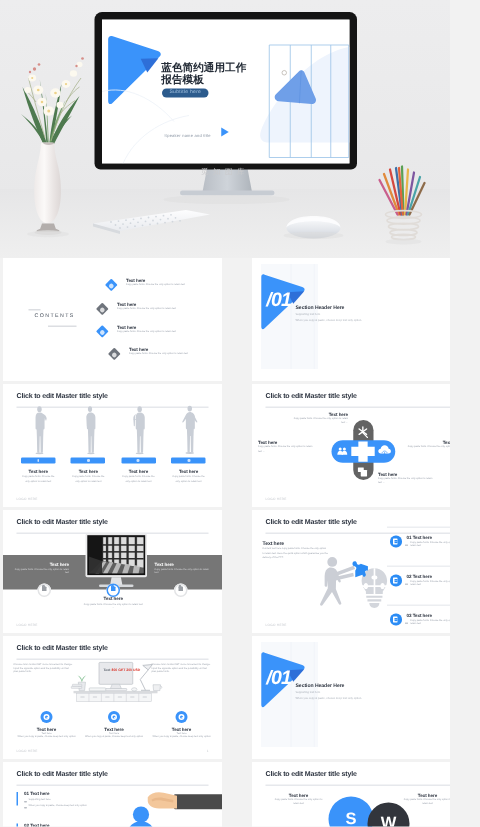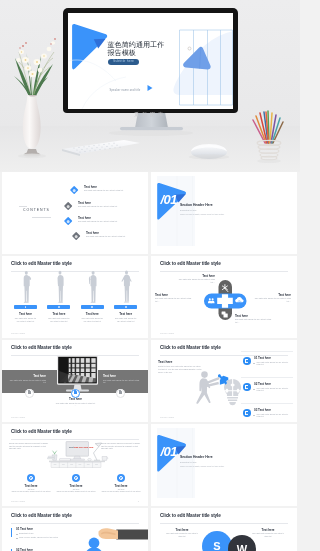--- a/index.html
+++ b/index.html
@@ -4,28 +4,28 @@
 <title>PPT Template Preview</title>
 <style>
   html,body{margin:0;padding:0;}
   body{width:300px;height:551px;background:#f2f2f2;font-family:"Liberation Sans",sans-serif;overflow:hidden;}
   .page{position:relative;width:300px;height:551px;background:#f2f2f2;}
   
   .hero{position:absolute;left:0;top:0;width:300px;height:172px;overflow:hidden;background:#ededee;}
   .hero svg{position:absolute;left:0;top:0;}
   .monitor{position:absolute;left:62.5px;top:8px;width:175.5px;height:105px;background:#141414;border-radius:5px 5px 4px 4px;}
   .screen{position:absolute;left:5px;top:5px;width:165.5px;height:96px;background:#ffffff;overflow:hidden;}
-  .hero-title{position:absolute;left:40px;top:27.5px;font-size:7.1px;font-weight:400;line-height:8.7px;color:#232b36;letter-spacing:0;white-space:nowrap;}
+  .hero-title{position:absolute;left:40px;top:27.5px;font-size:7.1px;font-weight:700;line-height:8.7px;color:#232b36;letter-spacing:0;white-space:nowrap;}
   .hero-badge{position:absolute;left:40.5px;top:45.5px;background:#2c5b8d;color:#a9c6e3;font-size:3.3px;line-height:3.3px;padding:1.8px 5px;border-radius:4px;letter-spacing:.2px;}
   .hero-speaker{position:absolute;left:42px;top:76px;font-size:2.7px;color:#8a95a3;letter-spacing:.15px;}
   .hero-watermark{position:absolute;left:0;top:111px;width:300px;text-align:center;font-size:5px;color:#c9c9cb;letter-spacing:3px;}
   
   .grid{position:absolute;left:0;top:0;width:300px;height:551px;}
   .slide{position:absolute;width:146px;height:82px;background:#ffffff;overflow:hidden;}
-  .s-c0{left:2px;} .s-c1{left:151px;text-decoration:underline;}
+  .s-c0{left:2px;} .s-c1{left:168px;text-decoration:underline;}
   .s-r0{top:172px;} .s-r1{top:256px;} .s-r2{top:340px;} .s-r3{top:424px;} .s-r4{top:508px;}
   
   .mtitle{position:absolute;left:9px;top:5.2px;font-size:4.7px;font-weight:700;line-height:6px;color:#2d3440;letter-spacing:-.12px;}
   .mrule{position:absolute;left:9px;top:15.2px;width:128px;height:.5px;background:#e6e8ec;}
   .foot-l{position:absolute;left:9px;bottom:4px;font-size:2.1px;color:#c6c9ce;letter-spacing:.2px;}
   .foot-r{position:absolute;right:9px;bottom:4px;font-size:2.1px;color:#c6c9ce;}
   .tt{font-size:3.05px;font-weight:700;color:#2d3440;letter-spacing:-.05px;}
   .bt{font-size:1.62px;color:#9aa1ab;line-height:2.4px;letter-spacing:.01px;}
   
   .cts-wrap{position:absolute;left:21px;top:36px;width:44px;}

